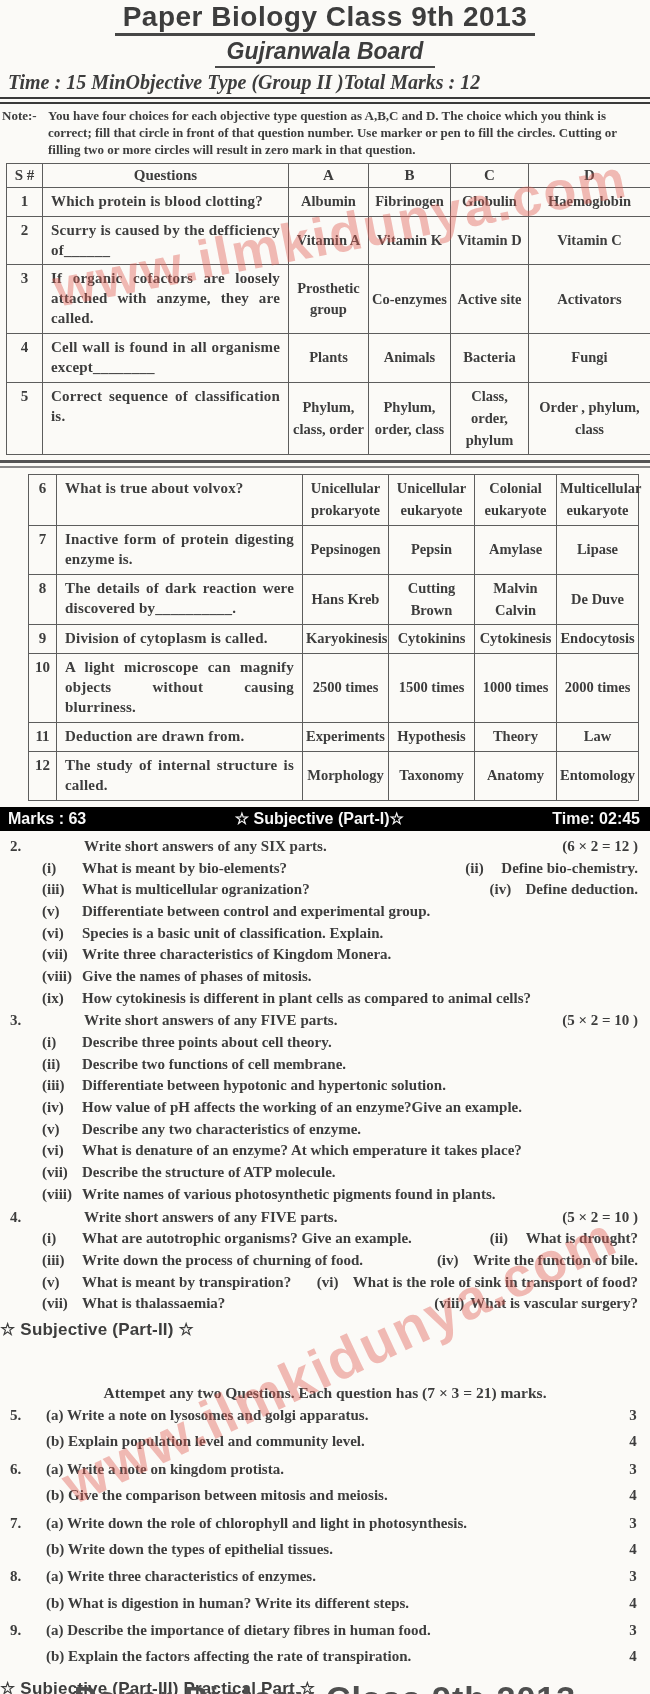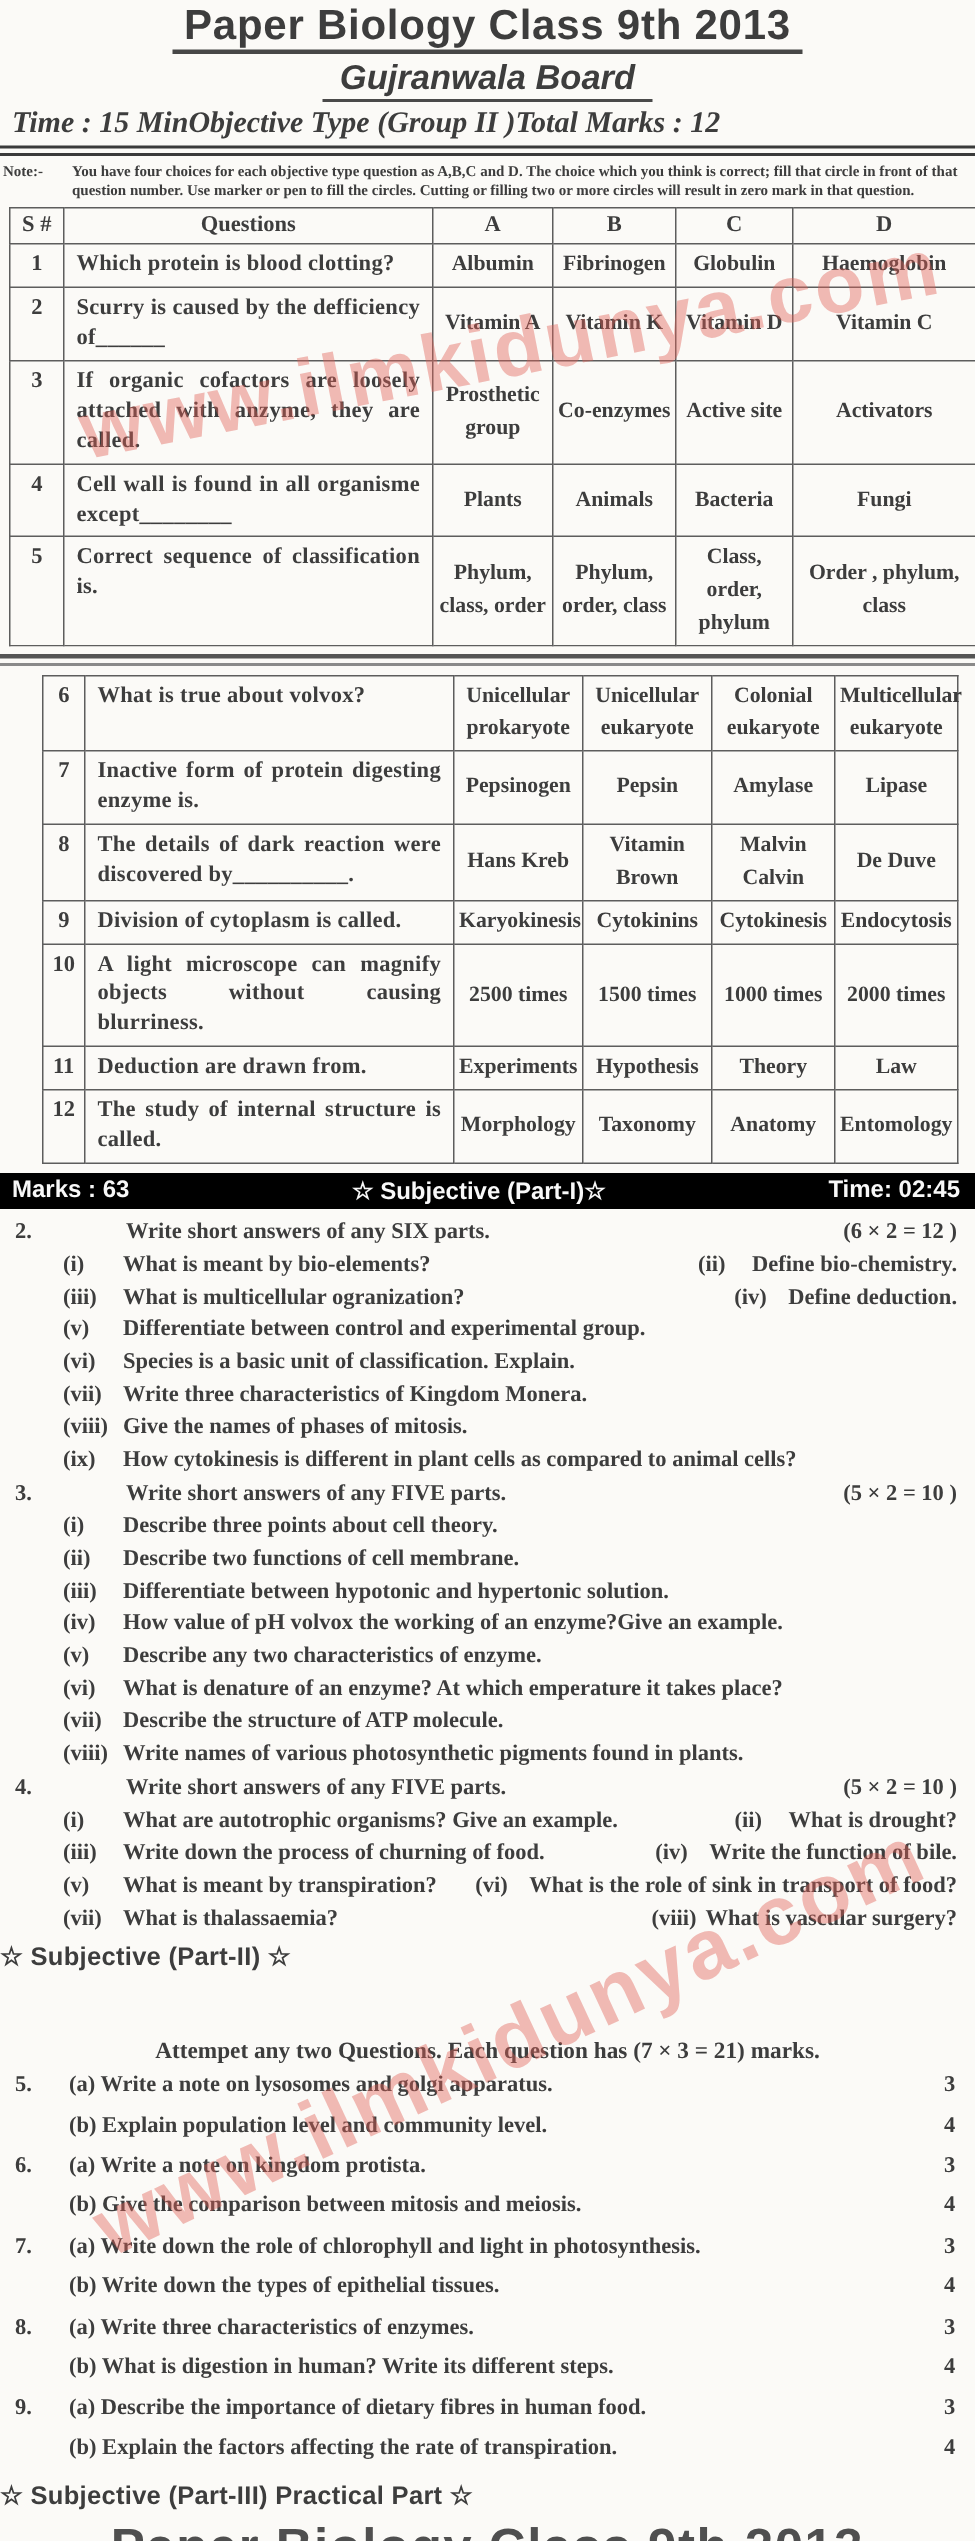--- a/index.html
+++ b/index.html
@@ -10,21 +10,21 @@
   
   header{text-align:center;padding-top:2px;}
   .title{display:inline-block;font-family:"Liberation Sans",sans-serif;font-weight:800;
          font-size:28px;letter-spacing:.5px;border-bottom:3px solid #474747;line-height:1.08;padding:0 8px 1px;}
   .subtitle{display:inline-block;font-family:"Liberation Sans",sans-serif;font-style:italic;font-weight:700;
          font-size:23px;border-bottom:2px solid #4a4a4a;line-height:1.12;padding:0 12px 1px;margin-top:3px;}
   .meta{display:flex;justify-content:flex-start;font-style:italic;font-size:20px;padding:1px 4px 0 8px;margin-top:2px;}
   .hrule{height:3px;border-top:2px solid #3a3a3a;border-bottom:2px solid #3a3a3a;margin-top:3px;}
 
   
-  .note{display:flex;font-size:10px;line-height:1.3;padding:4px 2px;}
+  .note{display:flex;font-size:13px;line-height:1.3;padding:4px 2px;}
   .note-label{flex:0 0 46px;}
   .note-text{flex:1;padding-right:2px;}
 
   
   .t1wrap{margin-left:6px;overflow:hidden;}
   table.mcq{border-collapse:collapse;table-layout:fixed;}
   .t1{width:644px;}
   .t2{width:610px;margin-left:28px;}
   .mcq td,.mcq th{border:1px solid #5d5d5d;}
   .mcq th{font-size:15px;font-weight:700;padding:3px 2px;}
@@ -194,21 +194,21 @@
             <td class="qcol">Inactive form of protein digesting enzyme is.</td>
             <td class="opt">Pepsinogen</td>
             <td class="opt">Pepsin</td>
             <td class="opt">Amylase</td>
             <td class="opt">Lipase</td>
           </tr>
           <tr>
             <td class="ncol">8</td>
             <td class="qcol">The details of dark reaction were discovered by__________.</td>
             <td class="opt">Hans Kreb</td>
-            <td class="opt">Vitamin Brown</td>
+            <td class="opt">Cutting Brown</td>
             <td class="opt">Malvin Calvin</td>
             <td class="opt">De Duve</td>
           </tr>
           <tr>
             <td class="ncol">9</td>
             <td class="qcol">Division of cytoplasm is called.</td>
             <td class="opt">Karyokinesis</td>
             <td class="opt">Cytokinins</td>
             <td class="opt">Cytokinesis</td>
             <td class="opt">Endocytosis</td>
@@ -322,21 +322,21 @@
       </div>
       <div class="sh-line">
         <span class="it">
           <span class="lab">(iii)</span>
           <span class="txt">Differentiate between hypotonic and hypertonic solution.</span>
         </span>
       </div>
       <div class="sh-line">
         <span class="it">
           <span class="lab">(iv)</span>
-          <span class="txt">How value of pH volvox the working of an enzyme?Give an example.</span>
+          <span class="txt">How value of pH affects the working of an enzyme?Give an example.</span>
         </span>
       </div>
       <div class="sh-line">
         <span class="it">
           <span class="lab">(v)</span>
           <span class="txt">Describe any two characteristics of enzyme.</span>
         </span>
       </div>
       <div class="sh-line">
         <span class="it">

